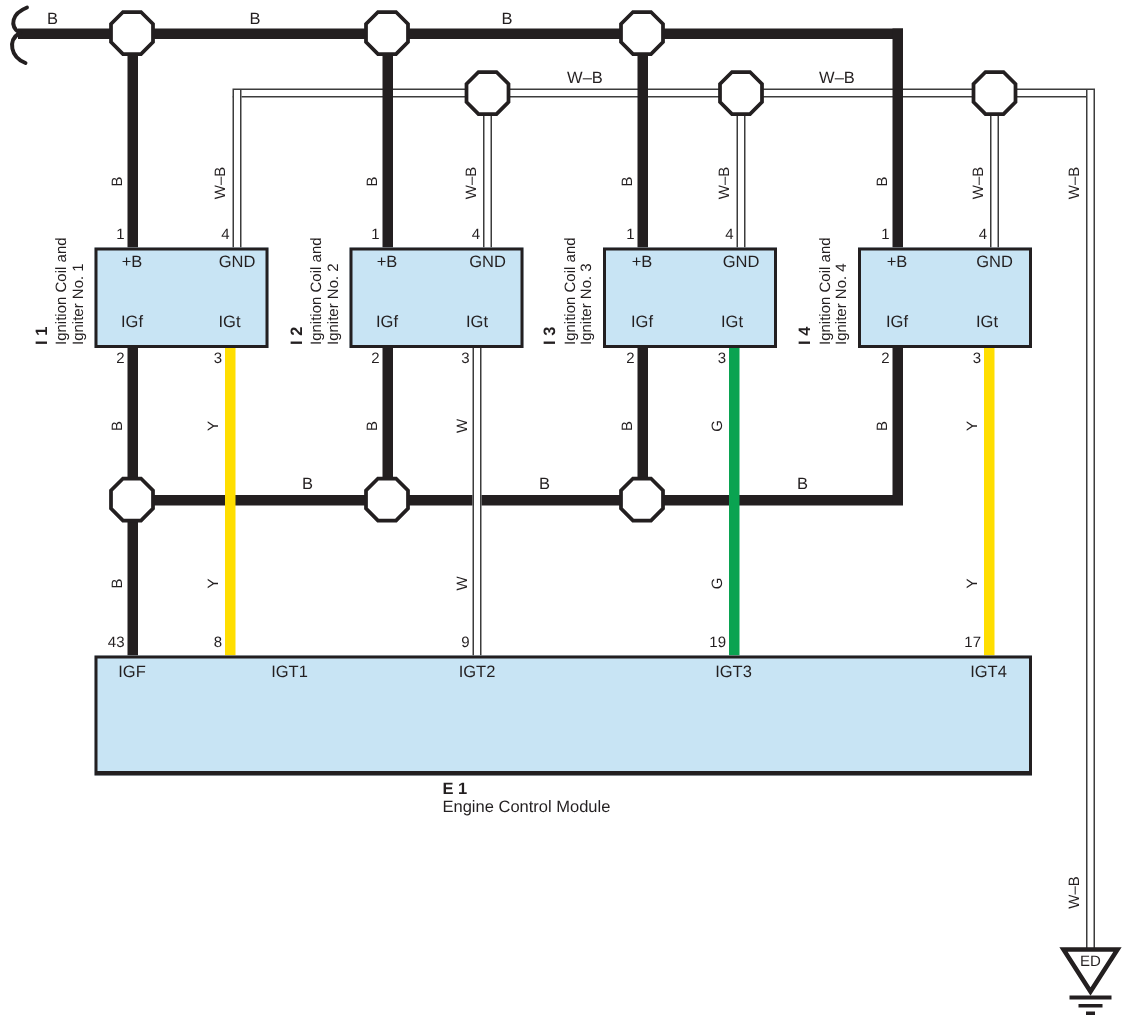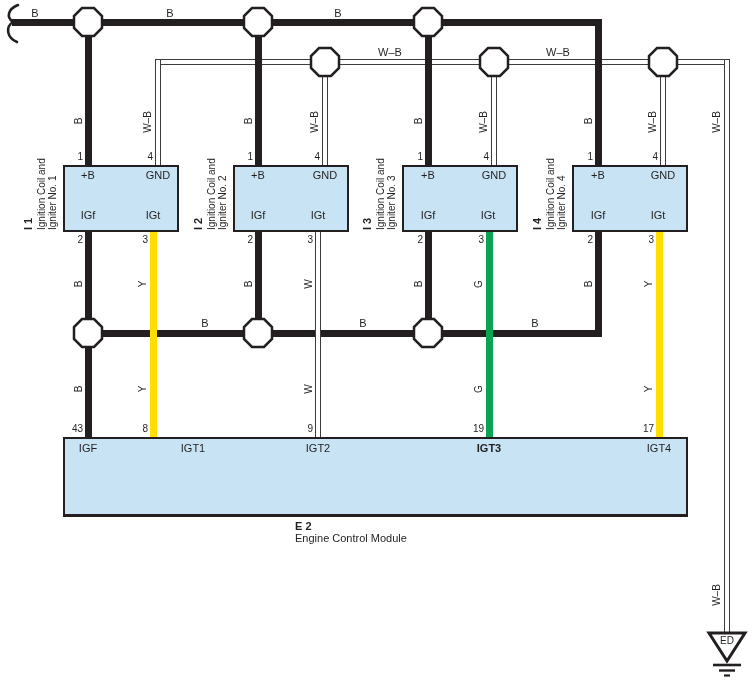--- a/index.html
+++ b/index.html
@@ -191,19 +191,19 @@
 
   <span class="lab pin" style="left:83px;  top:423px;">43</span>
   <span class="lab pin" style="left:148px; top:423px;">8</span>
   <span class="lab pin" style="left:313px; top:423px;">9</span>
   <span class="lab pin" style="left:484px; top:423px;">19</span>
   <span class="lab pin" style="left:654px; top:423px;">17</span>
 
   <span class="lab ctr z6" style="left:88px;  top:442px;">IGF</span>
   <span class="lab ctr z6" style="left:153px; top:442px;margin-left:40px;">IGT1</span>
   <span class="lab ctr z6" style="left:318px; top:442px;">IGT2</span>
-  <span class="lab ctr z6" style="left:489px; top:442px;font-weight:bold;">IGT3</span>
+  <span class="lab ctr z6" style="left:489px; top:442px;">IGT3</span>
   <span class="lab ctr z6" style="left:659px; top:442px;">IGT4</span>
 
-  <span class="lab bold" style="left:295px; top:520px;">E 2</span>
+  <span class="lab bold" style="left:295px; top:520px;">E 1</span>
   <span class="lab" style="left:295px; top:532px;">Engine Control Module</span>
 
 </div>
 
 </body></html>

